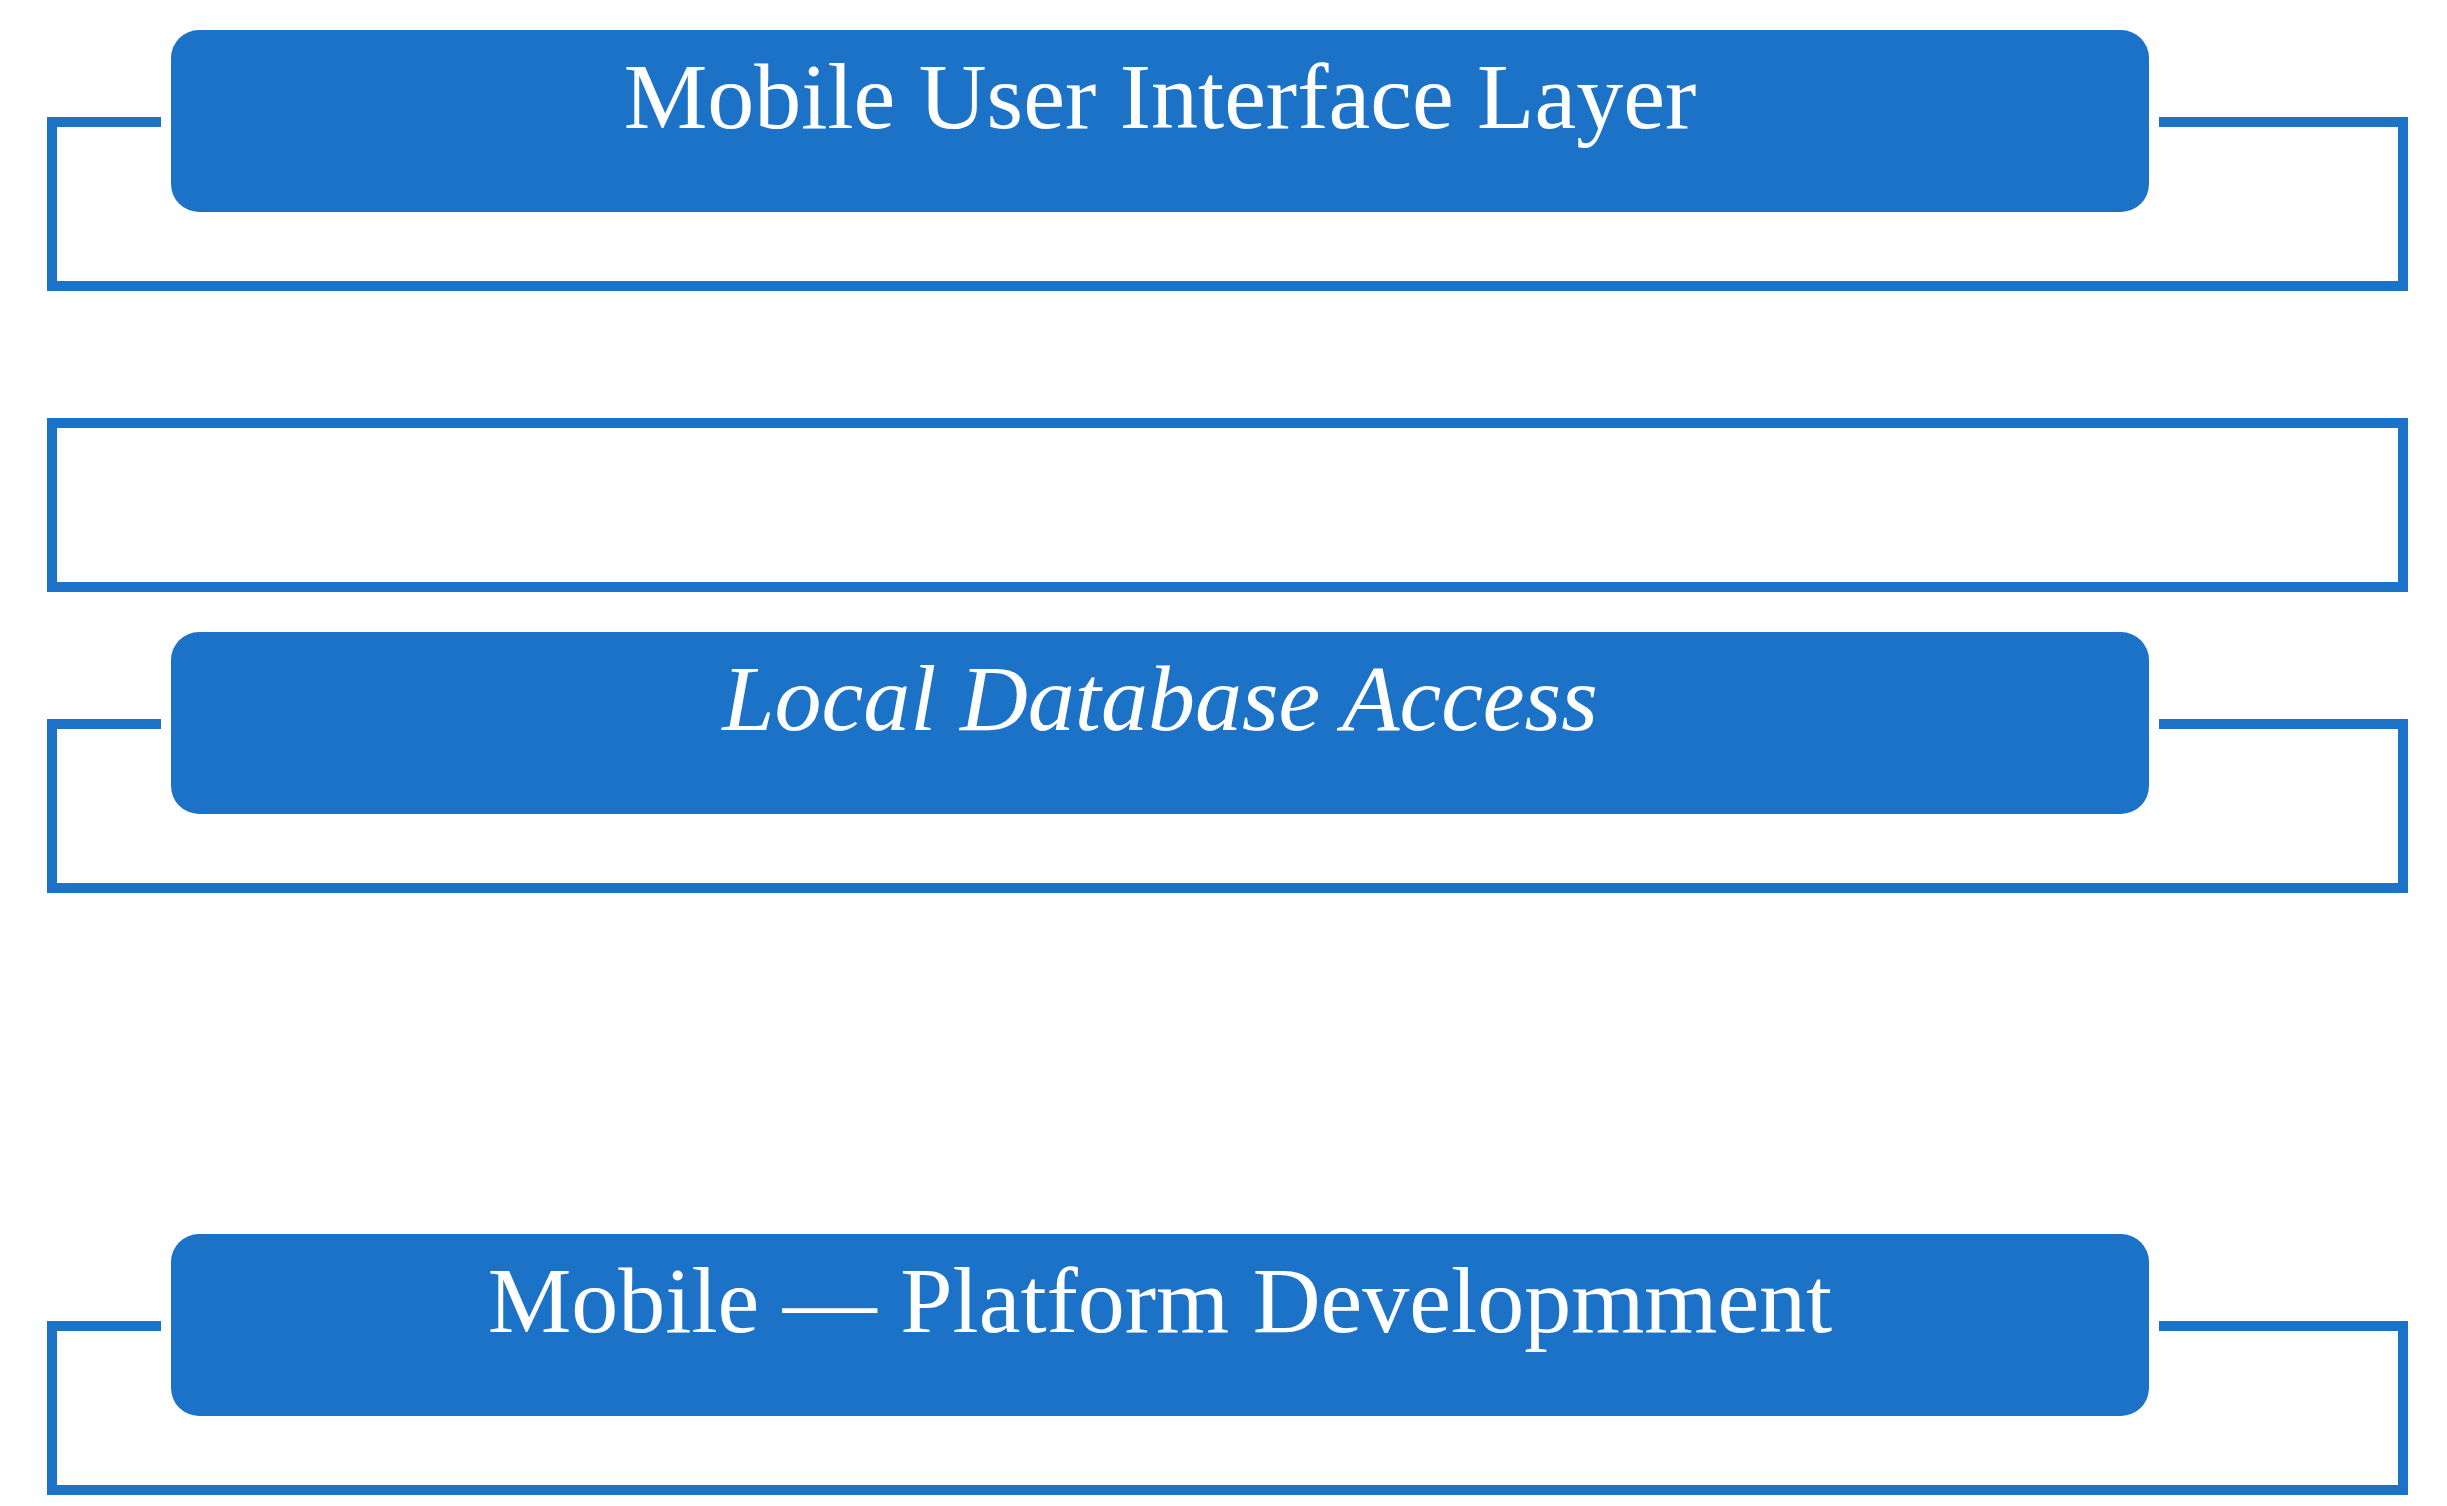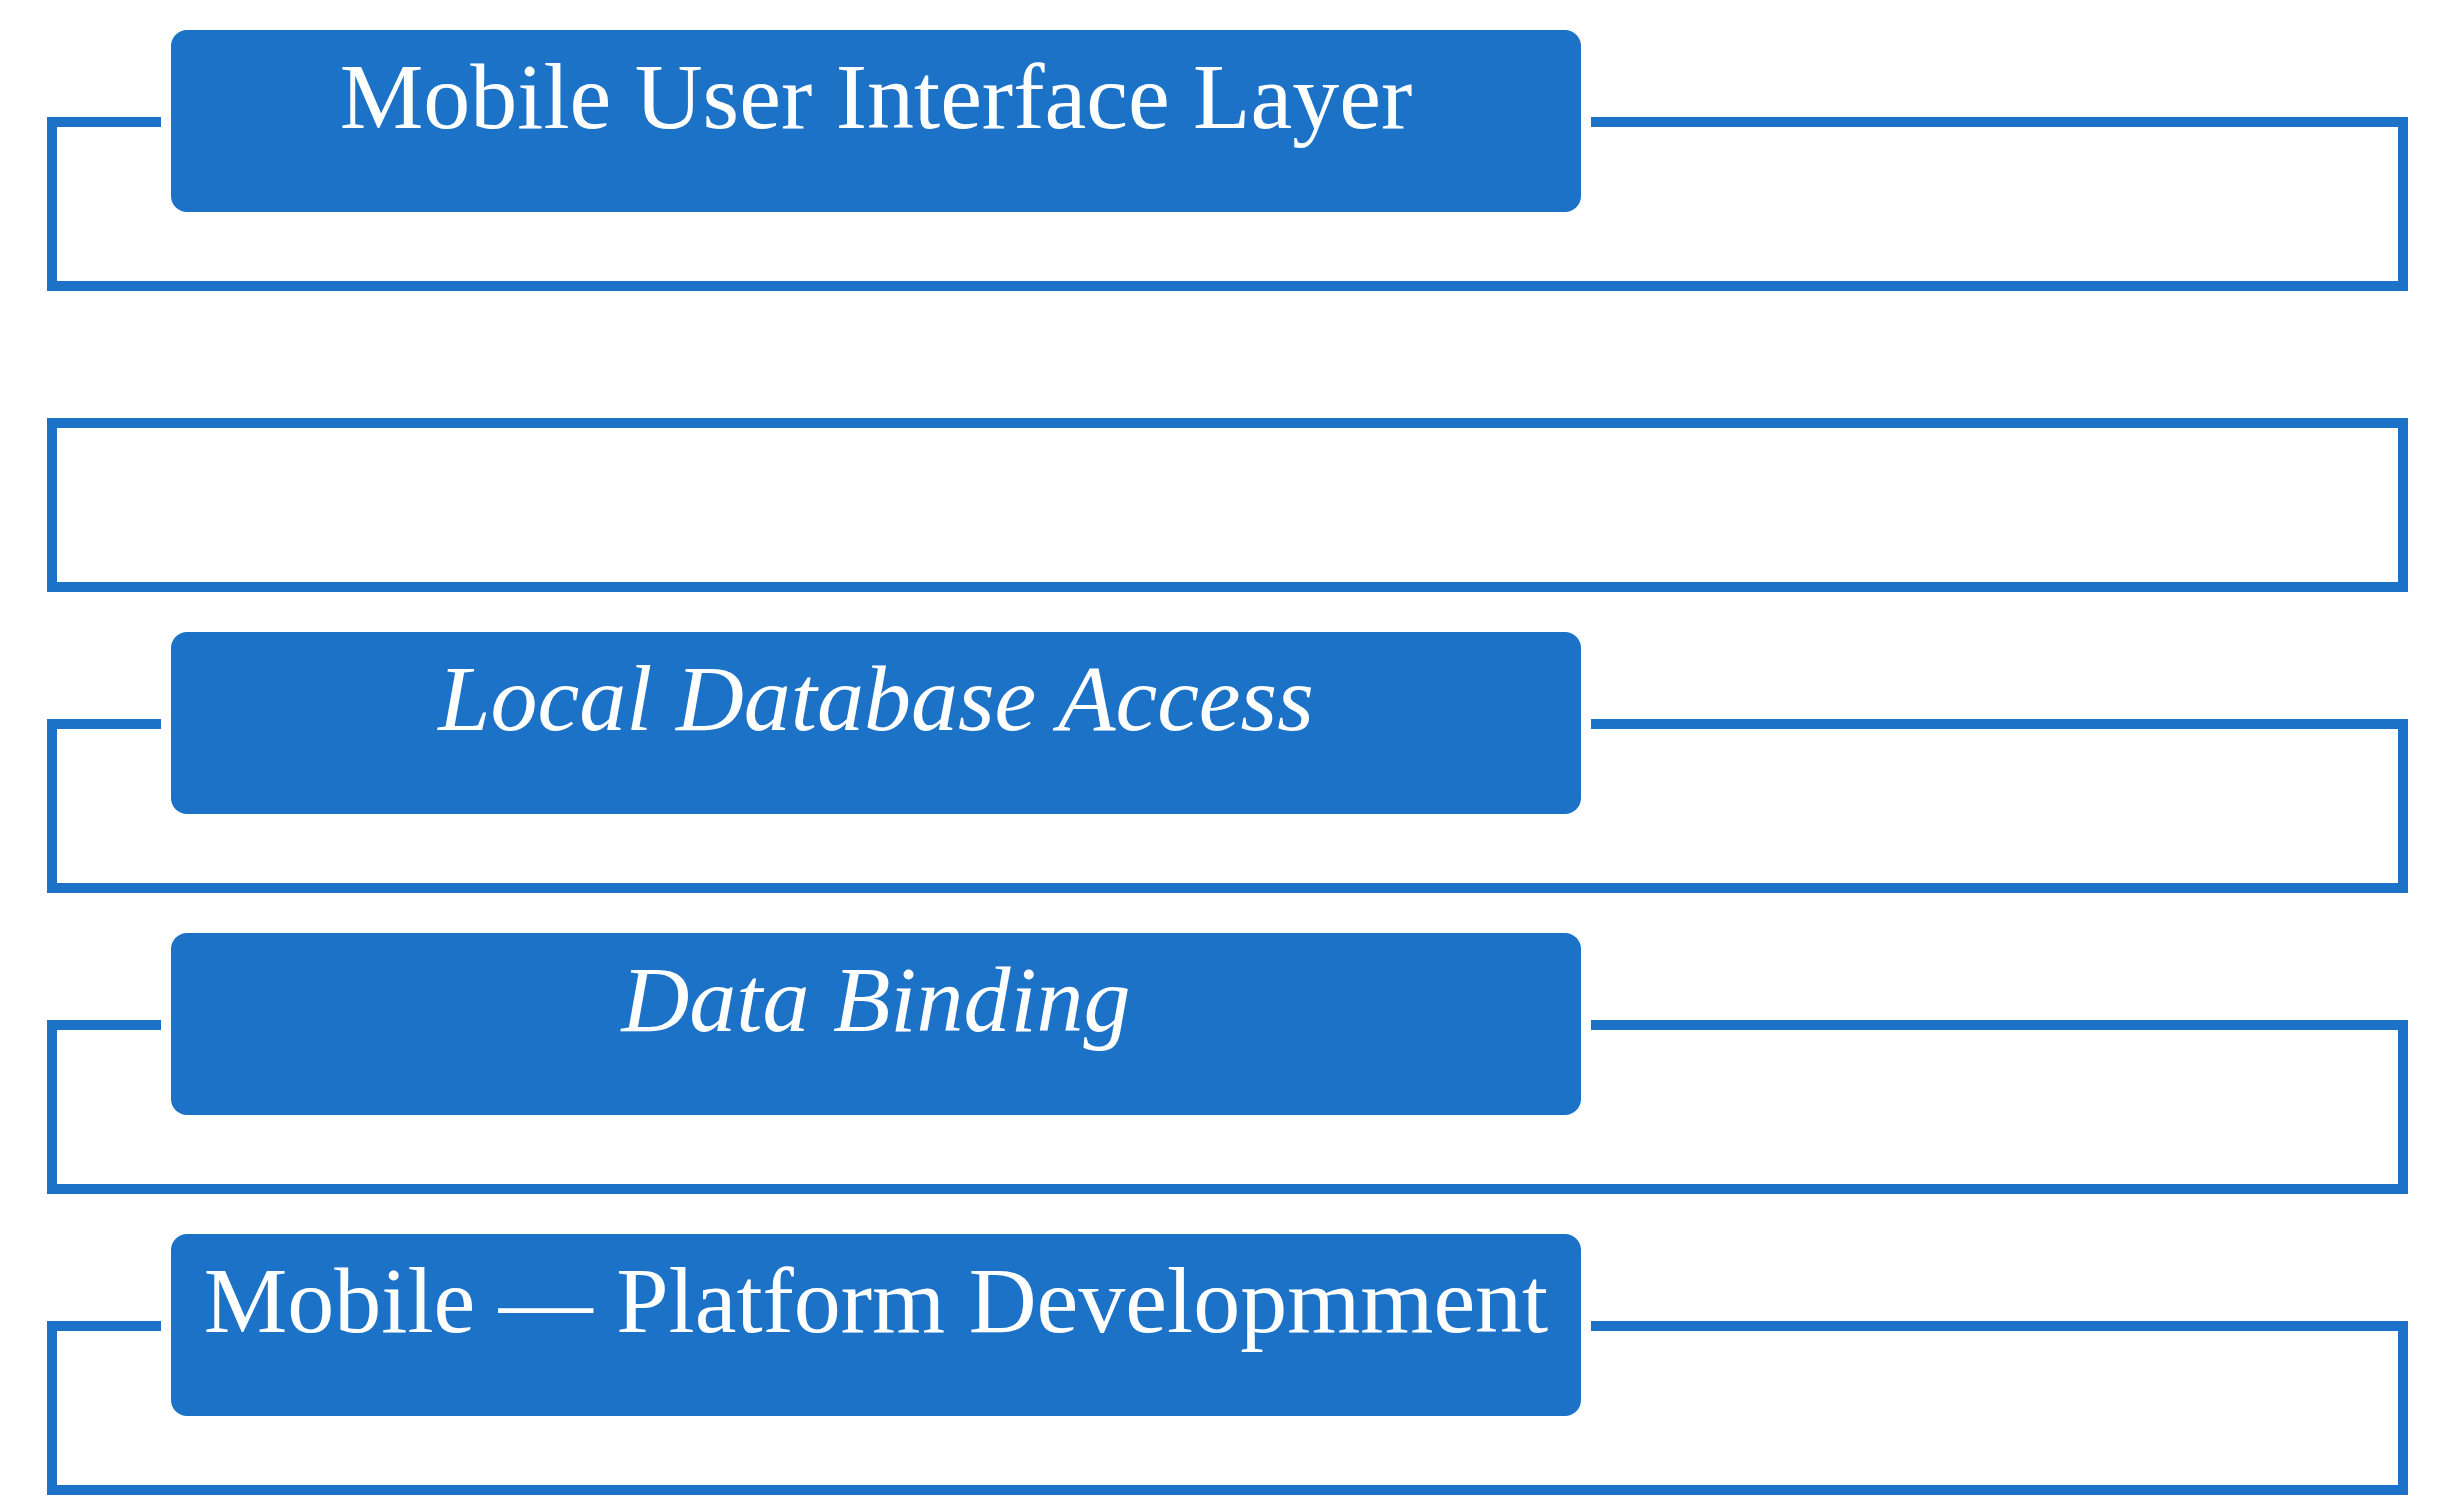--- a/index.html
+++ b/index.html
@@ -33,24 +33,24 @@
     border: 10px solid var(--accent, #1C72C7);
     background: transparent;
     z-index: 1;
   }
   
   .box {
     position: absolute;
     box-sizing: border-box;
     left: 171px;
     top: 30px;
-    width: 1410px;
+    width: 1978px;
     height: 182px;
     background: var(--accent, #1C72C7);
-    border-radius: 16px;
+    border-radius: 28px;
     box-shadow: 0 0 0 10px #ffffff;
     z-index: 2;
     display: flex;
     justify-content: center;
     align-items: flex-start;
     padding-top: 12px;
   }
   .label {
     color: var(--label-color, #ffffff);
     font-size: 94px;
@@ -78,26 +78,20 @@
     <div class="frame"></div>
   </div>
 
   <div class="row italic" style="--i:2">
     <div class="frame"></div>
     <div class="box">
       <span class="label">Local Database Access</span>
     </div>
   </div>
 
-  <div class="row italic" style="--i:3">
-    <div class="frame"></div>
-    <div class="box">
-      <span class="label">Data Binding</span>
-    </div>
-  </div>
 
   <div class="row" style="--i:4">
     <div class="frame"></div>
     <div class="box">
       <span class="label">Mobile — Platform Developmment</span>
     </div>
   </div>
 
 </div>
 

